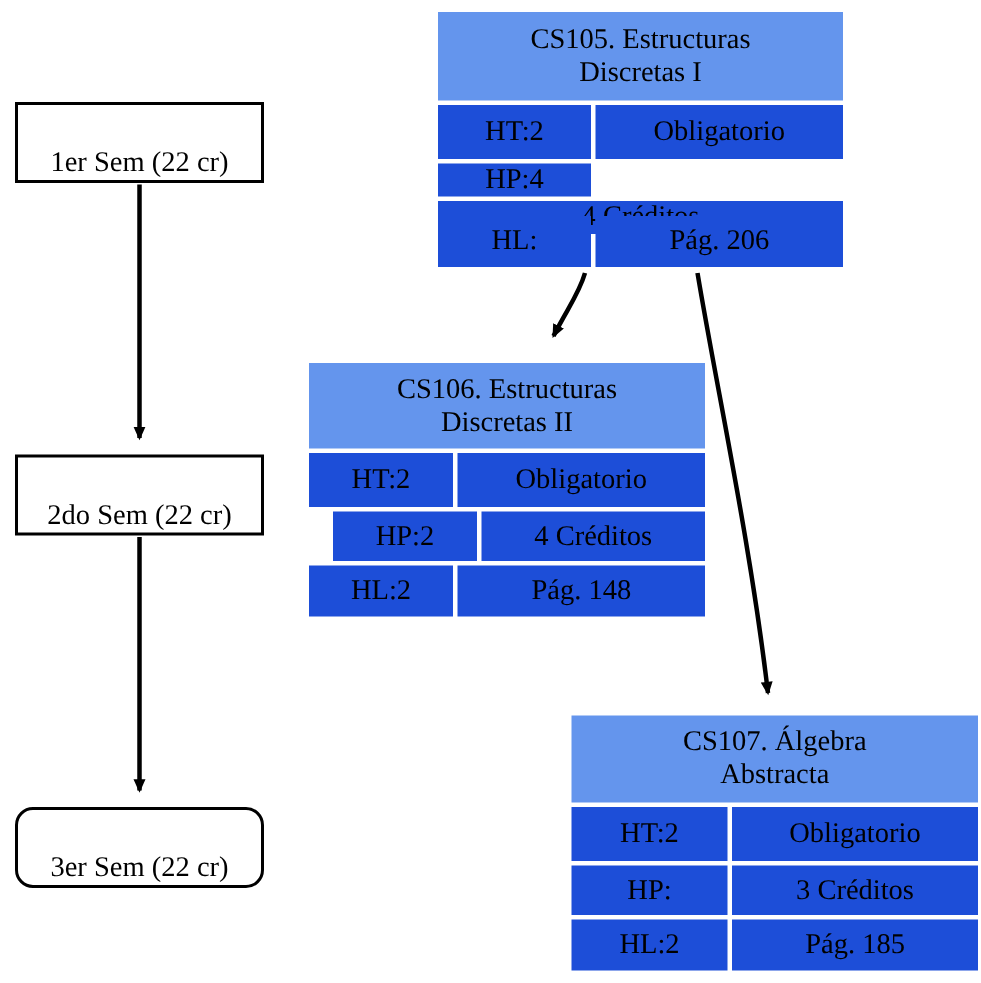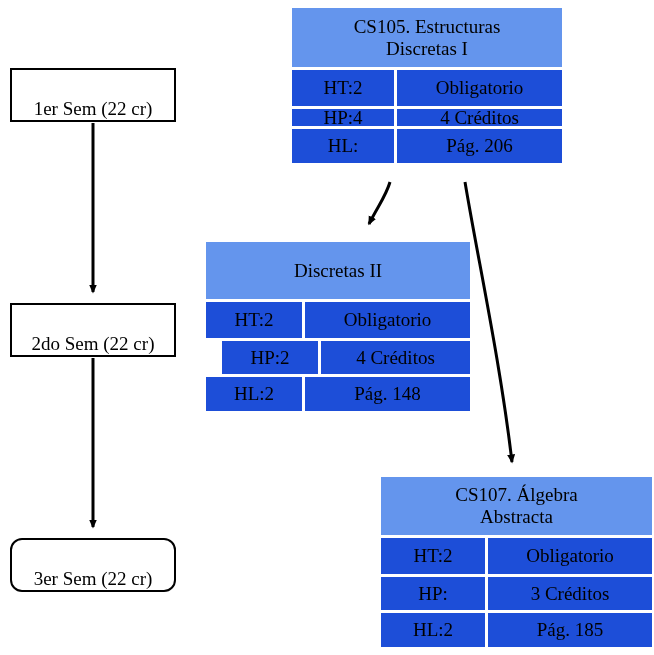--- a/index.html
+++ b/index.html
@@ -123,33 +123,34 @@
     <div class="hdr" style="height:59px;">
       <div>
         <div>CS105. Estructuras</div>
         <div>Discretas I</div>
       </div>
     </div>
     <div class="row" style="height:36px;">
       <div class="cell" style="width:102px;">HT:2</div>
       <div class="cell" style="flex:1;">Obligatorio</div>
     </div>
-    <div class="row" style="height:17px;">
+    <div class="row" style="height:32px;flex-direction:column;">
       <div class="cell" style="width:102px;">HP:4</div>
       <div class="cell" style="flex:1;">4 Créditos</div>
     </div>
     <div class="row" style="height:34px;">
       <div class="cell" style="width:102px;">HL:</div>
       <div class="cell" style="flex:1;">Pág. 206</div>
     </div>
   </div>
 
   <div class="course" style="left:206px; top:242px; width:264px;">
     <div class="hdr" style="height:57px;">
       <div>
+        <div>CS106. Estructuras</div>
         <div>Discretas II</div>
       </div>
     </div>
     <div class="row" style="height:36px;">
       <div class="cell" style="width:96px;">HT:2</div>
       <div class="cell" style="flex:1;">Obligatorio</div>
     </div>
     <div class="row" style="height:33px;">
       <div class="cell" style="width:96px;margin-left:16px;">HP:2</div>
       <div class="cell" style="flex:1;">4 Créditos</div>

